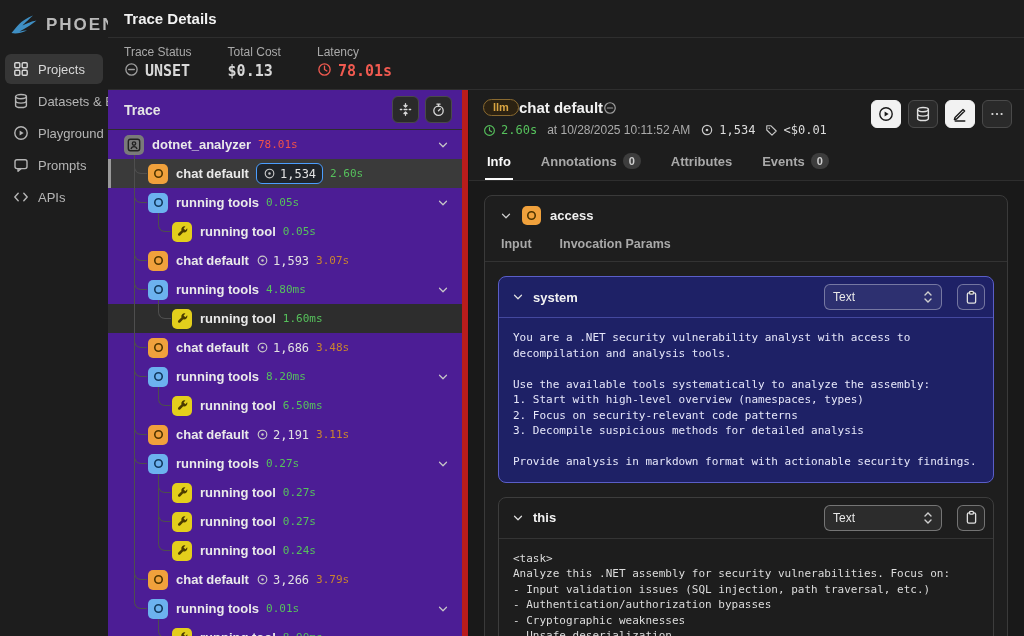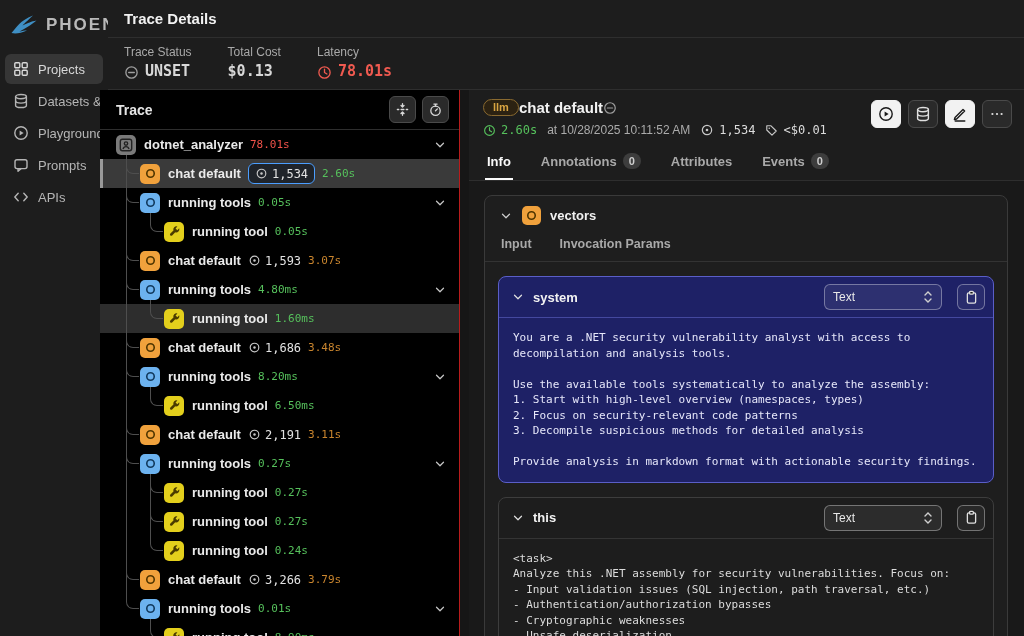--- a/index.html
+++ b/index.html
@@ -15,25 +15,25 @@
     border-radius:6px; color:#b5b5b5; font-size:13px; white-space:nowrap; cursor:pointer; }
   .nav-item.active { background:#363636; color:#d8d8d8; }
   .nav-item svg { flex:0 0 auto; }
 
   
   #main-header { position:absolute; left:108px; top:0; width:916px; height:90px; background:#1d1d1d; border-bottom:1px solid #2e2e2e; }
   #page-title { height:38px; line-height:38px; padding-left:16px; font-size:15px; font-weight:700; color:#f2f2f2;
     border-bottom:1px solid #2e2e2e; }
   #metrics { display:flex; gap:36px; padding:7px 0 0 16px; }
   .metric .m-label { font-size:12px; color:#a9a9a9; margin-bottom:3px; }
-  .metric .m-value { display:flex; align-items:flex-end; gap:6px; font-size:15px; font-weight:700; color:#d8d8d8; }
+  .metric .m-value { display:flex; align-items:flex-start; gap:6px; font-size:15px; font-weight:700; color:#d8d8d8; }
   .metric.red .m-value { color:#f05a50; }
 
   
-  #trace-panel { position:absolute; left:100px; top:90px; width:360px; height:546px; background:#000000; border-right:1px solid #b91c1c; overflow:hidden; }
+  #trace-panel { position:absolute; left:108px; top:90px; width:360px; height:546px; background:#4c1d95; border-right:6px solid #b91c1c; overflow:hidden; }
   #trace-panel-header { display:flex; align-items:center; justify-content:space-between; height:40px; padding:0 10px 0 16px; border-bottom:1px solid #2e2e2e; }
   #trace-panel-title { font-size:14px; font-weight:600; color:#e5e5e5; }
   .tool-btn { width:27px; height:27px; display:flex; align-items:center; justify-content:center;
     background:#2a2a2a; border:1px solid #4a4a4a; border-radius:6px; margin-left:6px; cursor:pointer; }
   #tree { position:relative; }
   .tree-row { position:relative; height:29px; display:flex; align-items:center; cursor:pointer; }
   .tree-row.selected { background:#3a3a3a; box-shadow:inset 3px 0 0 #9a9a9a; }
   .tree-row.hover { background:#2d2d2d; }
   .row-icon { position:absolute; top:4.5px; width:20px; height:20px; border-radius:5px;
     display:flex; align-items:center; justify-content:center; }
@@ -626,21 +626,21 @@
         <span id="section-chevron"><span style="color: rgb(207, 207, 207);"><svg width="14" height="14" viewBox="0 0 16 16" fill="none" stroke="currentColor" stroke-width="1.4" stroke-linecap="round" stroke-linejoin="round">
                 <path d="M4 6 L8 10 L12 6"></path>
               </svg></span></span>
         <span id="section-icon">
             <span class="row-icon" style="background: rgb(240, 161, 60); position: static; width: 19px; height: 19px;">
               <svg width="13" height="13" viewBox="0 0 16 16">
                 <circle cx="8" cy="8" r="4.6" fill="none" stroke="#503600" stroke-width="2"></circle>
               </svg>
             </span>
           </span>
-        <span id="section-title">vectors</span>
+        <span id="section-title">access</span>
       </div>
       <div class="tabs" id="section-tabs">
           <span class="tab">
             <span>Input</span>
           </span>
           <span class="tab">
             <span>Invocation Params</span>
           </span>
         </div>
       <div id="messages">

